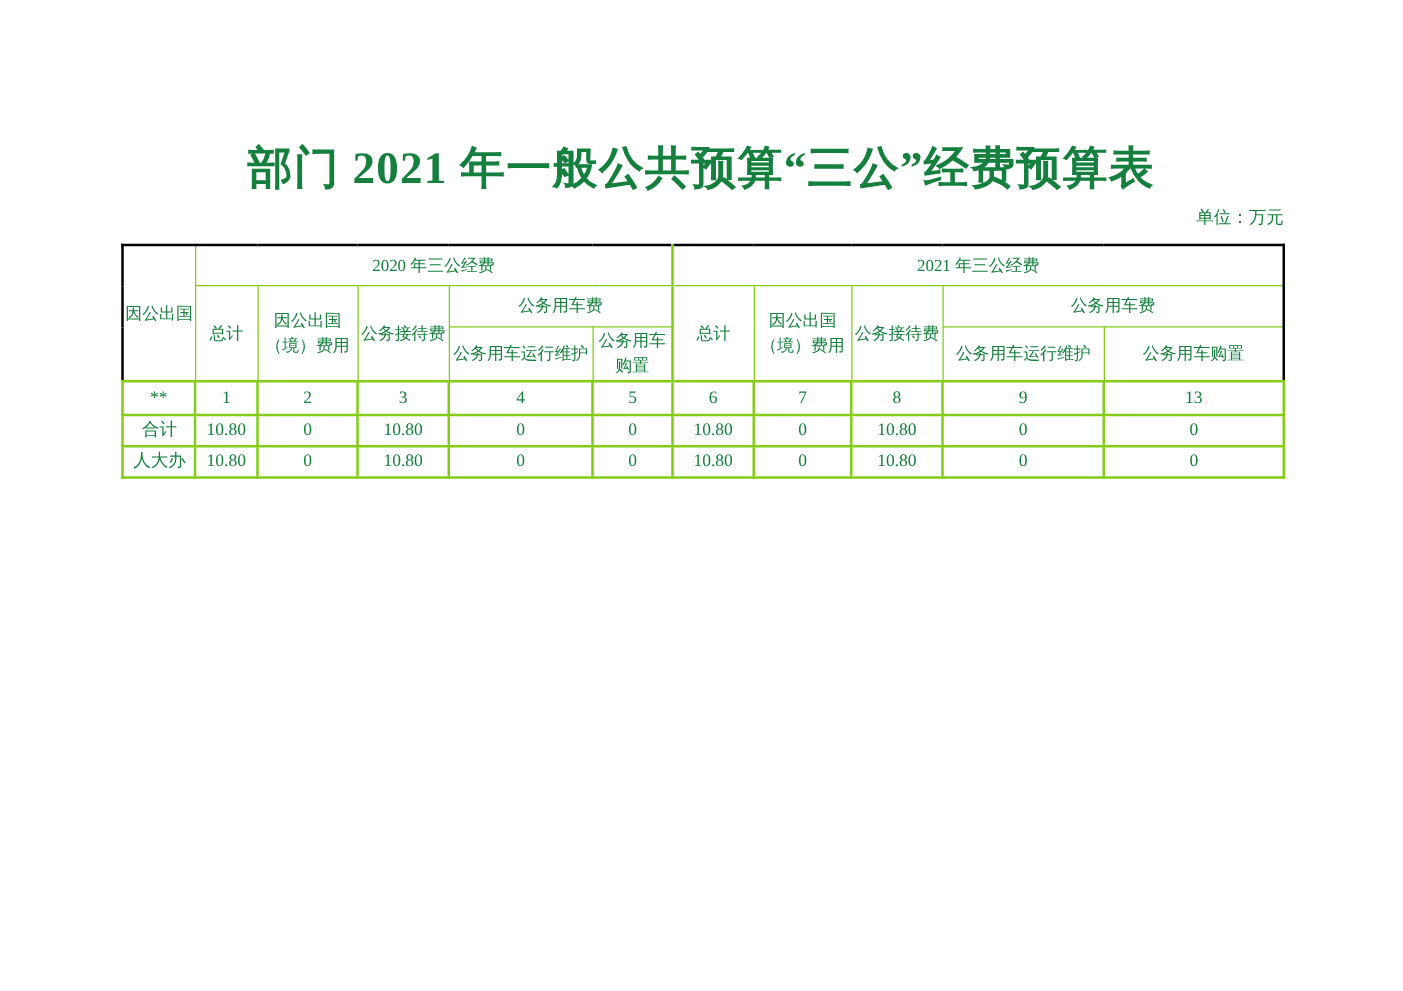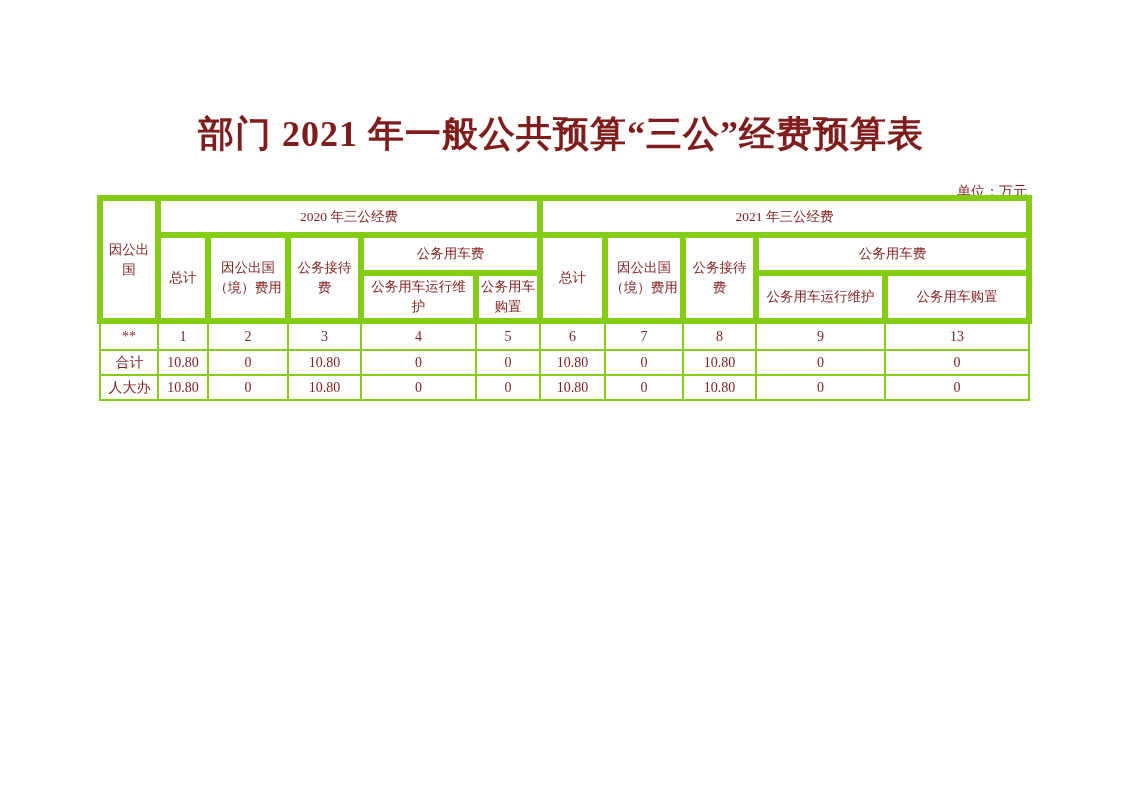--- a/index.html
+++ b/index.html
@@ -8,56 +8,56 @@
     background: #ffffff;
   }
   .page {
     position: relative;
     width: 1122px;
     height: 793px;
     background: #ffffff;
     margin: 0 auto;
     overflow: hidden;
     font-family: "Liberation Serif", "DejaVu Serif", serif;
-    color: #7f1d1d;
+    color: #15803d;
   }
   .doc-title {
     position: absolute;
     top: 112px;
     left: 0;
     width: 100%;
     margin: 0;
     text-align: center;
     font-size: 36px;
     font-weight: bold;
     line-height: 44px;
     letter-spacing: 1px;
     font-family: "Liberation Serif", "DejaVu Serif", serif;
   }
   .unit-label {
     position: absolute;
-    top: 183px;
+    top: 166px;
     right: 95px;
     font-size: 14px;
     line-height: 18px;
   }
   .table-wrap {
     position: absolute;
     top: 195px;
     left: 97px;
   }
   table.budget {
     border-collapse: collapse;
     table-layout: fixed;
     width: 929px;
     border: 2px solid #000000;
   }
   table.budget th,
   table.budget td {
-    border: 6px solid #84cc16;
+    border: 1px solid #84cc16;
     font-weight: normal;
     text-align: center;
     vertical-align: middle;
     padding: 1px 1px;
     overflow: hidden;
   }
   table.budget th {
     font-size: 13.5px;
     line-height: 20px;
   }

